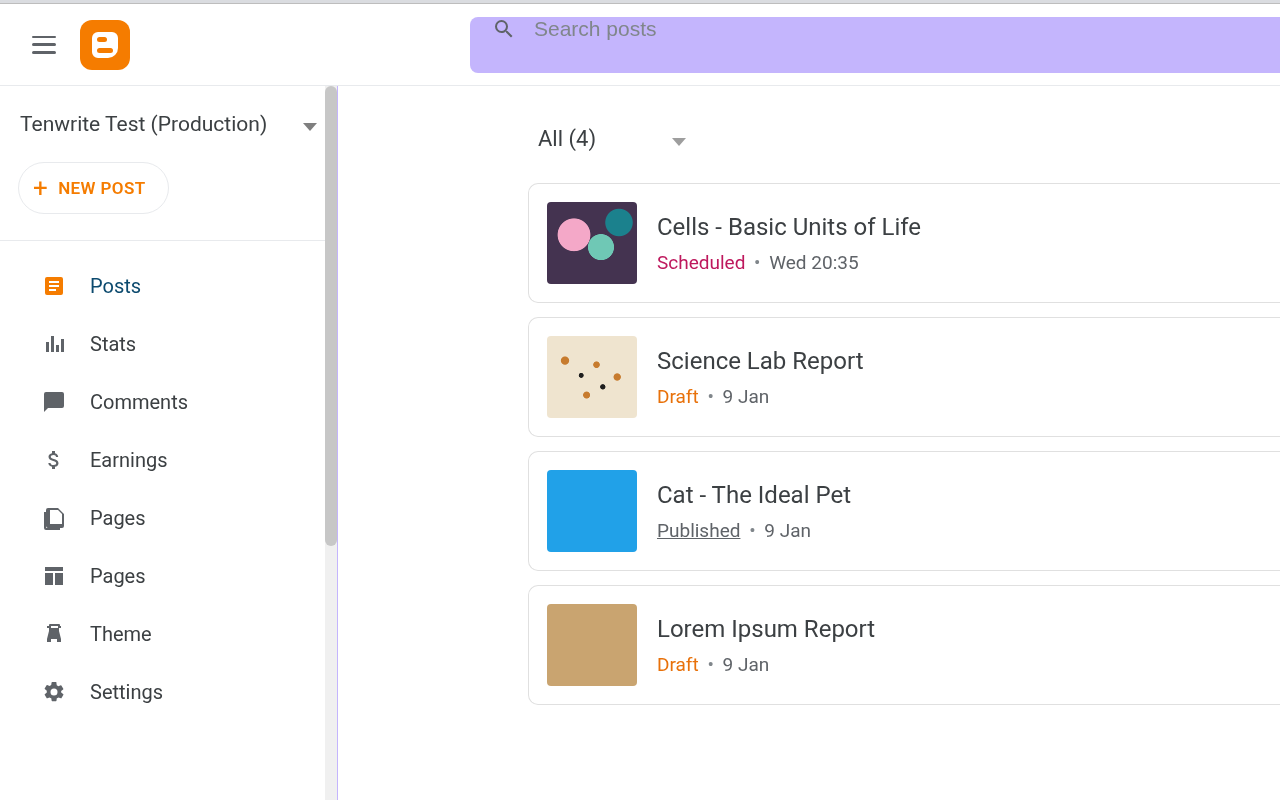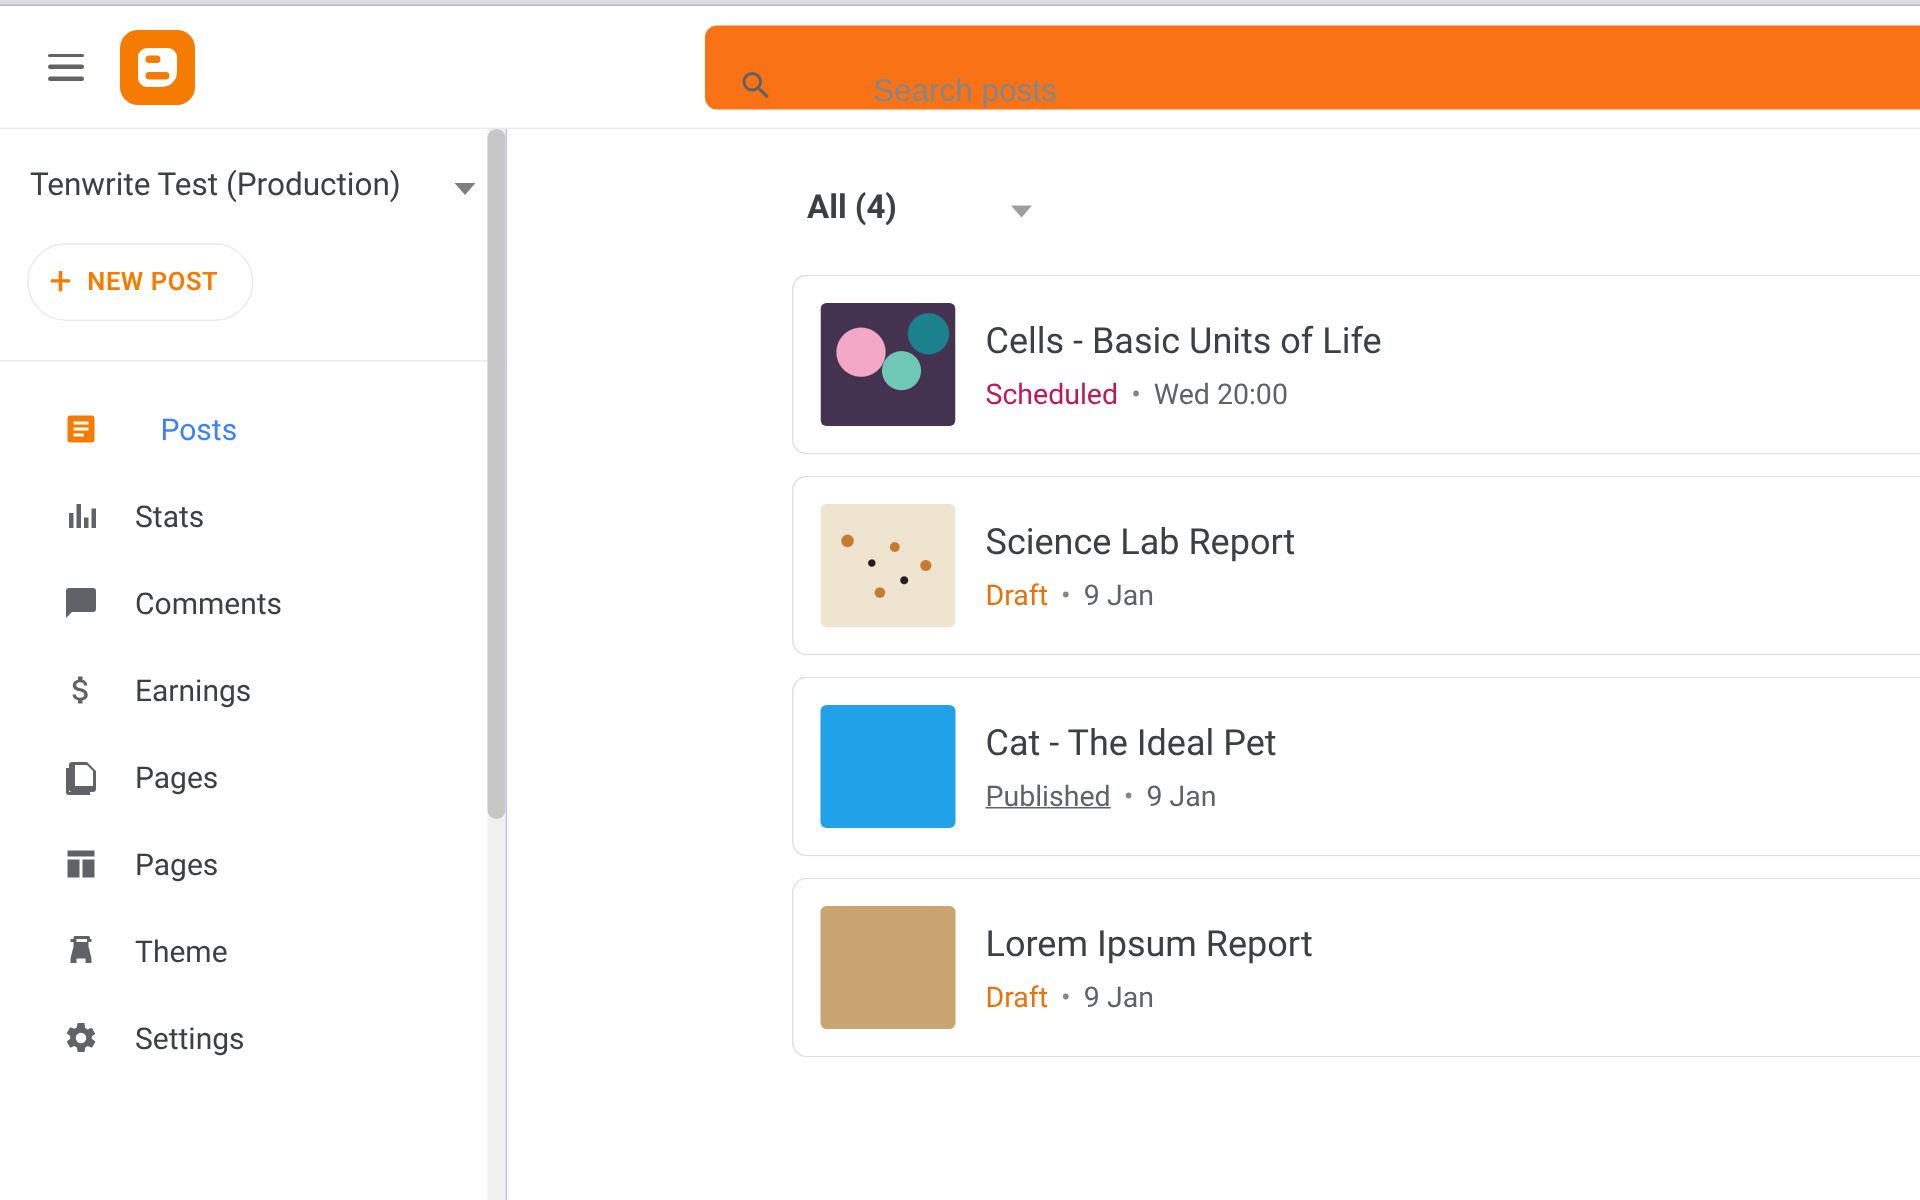--- a/index.html
+++ b/index.html
@@ -67,26 +67,25 @@
     border-radius: 3px;
   }
   .search-container {
     margin-left: auto;
     flex: 1;
     max-width: 810px;
     margin-right: 0;
   }
   .search {
     height: 56px;
-    background: #f97316;
+    background: #c4b5fd;
     border-radius: 8px 0 0 8px;
     display: flex;
-    align-items: flex-end;
+    align-items: flex-start;
     padding: 0 10px 0 22px;
-    gap: 48px;
   }
   .search-icon { color: #5f6368; margin-right: 18px; }
   .search input {
     border: none;
     background: transparent;
     font-size: 21px;
     color: #3c4043;
     outline: none;
     width: 100%;
   }
@@ -152,21 +151,21 @@
     display: flex;
     align-items: center;
     height: 58px;
     padding-left: 40px;
     font-size: 20px;
     color: #3c4043;
     cursor: pointer;
     border-radius: 0 28px 28px 0;
     margin-right: 28px;
   }
-  .nav-item.active { color: #3b82f6; gap: 17px; }
+  .nav-item.active { color: #0c4a6e; }
   .nav-item .icn {
     width: 28px;
     display: inline-flex;
     justify-content: center;
     margin-right: 22px;
     color: inherit;
   }
   .nav-item.muted .icn { color: #5f6368; }
   .nav-item.muted { color: #3c4043; }
   .nav-item .icn svg { fill: currentColor; }
@@ -175,21 +174,20 @@
     flex: 1;
     overflow-y: auto;
     padding-left: 190px;
   }
   .filter-bar {
     display: flex;
     align-items: center;
     padding: 40px 0 32px 10px;
     font-size: 22px;
     color: #3c4043;
-    font-weight: bold;
   }
   .filter-bar .caret { margin-left: 76px; color: #9e9e9e; }
   .posts-list { }
   .post-card {
     border: 1px solid #e0e0e0;
     border-right: none;
     border-radius: 10px 0 0 10px;
     margin-bottom: 14px;
     display: flex;
     align-items: center;
@@ -345,21 +343,21 @@
   <div class="main">
     <div class="filter-bar">
       <span>All (4)</span>
       <span class="caret"><span class="caret-svg"></span></span>
     </div>
     <div class="posts-list" id="posts-list">
         <div class="post-card">
           <div class="thumb cells"></div>
           <div class="post-info">
             <div class="post-title">Cells - Basic Units of Life</div>
-            <div class="post-meta"><span class="post-status scheduled">Scheduled</span><span class="dot"> • </span><span>Wed 20:00</span></div>
+            <div class="post-meta"><span class="post-status scheduled">Scheduled</span><span class="dot"> • </span><span>Wed 20:35</span></div>
           </div>
         </div>
         <div class="post-card">
           <div class="thumb science"></div>
           <div class="post-info">
             <div class="post-title">Science Lab Report</div>
             <div class="post-meta"><span class="post-status draft">Draft</span><span class="dot"> • </span><span>9 Jan</span></div>
           </div>
         </div>
         <div class="post-card">

